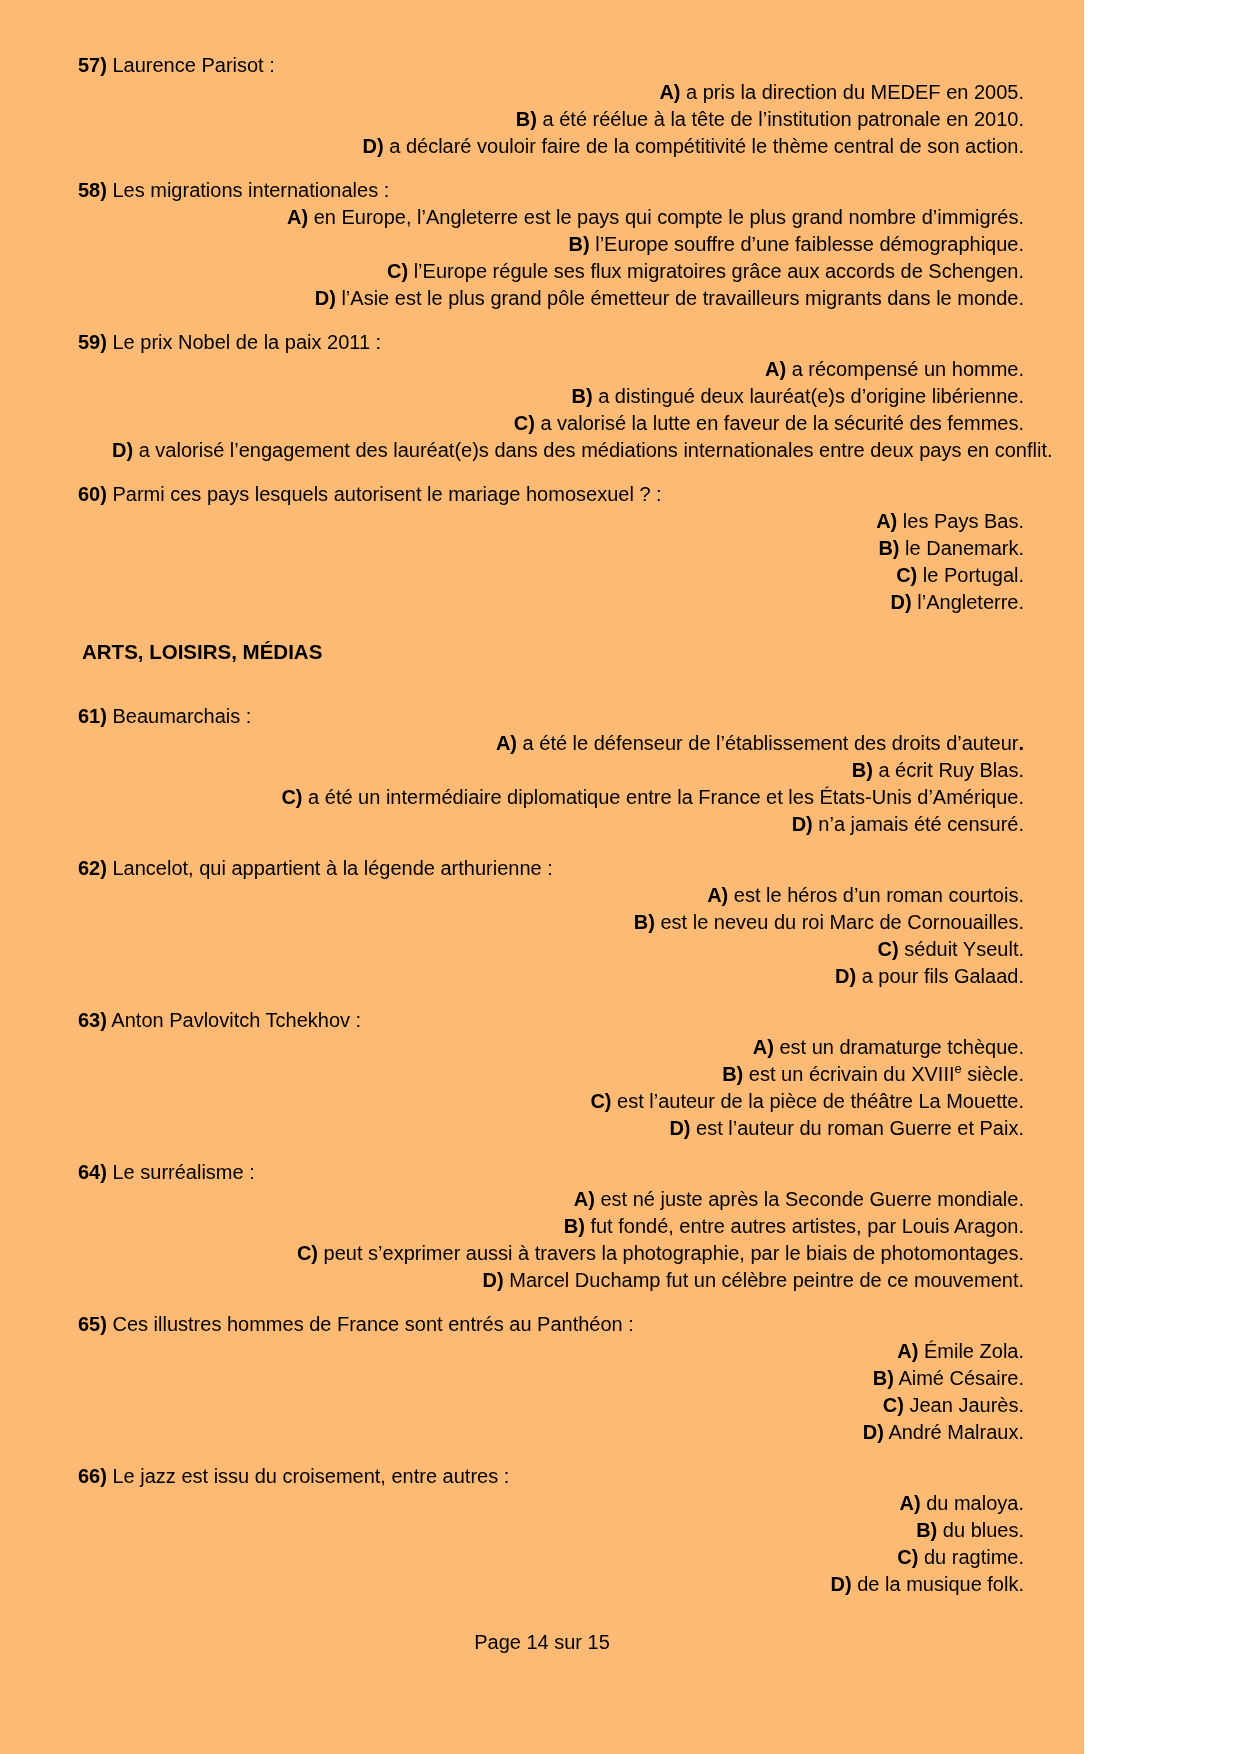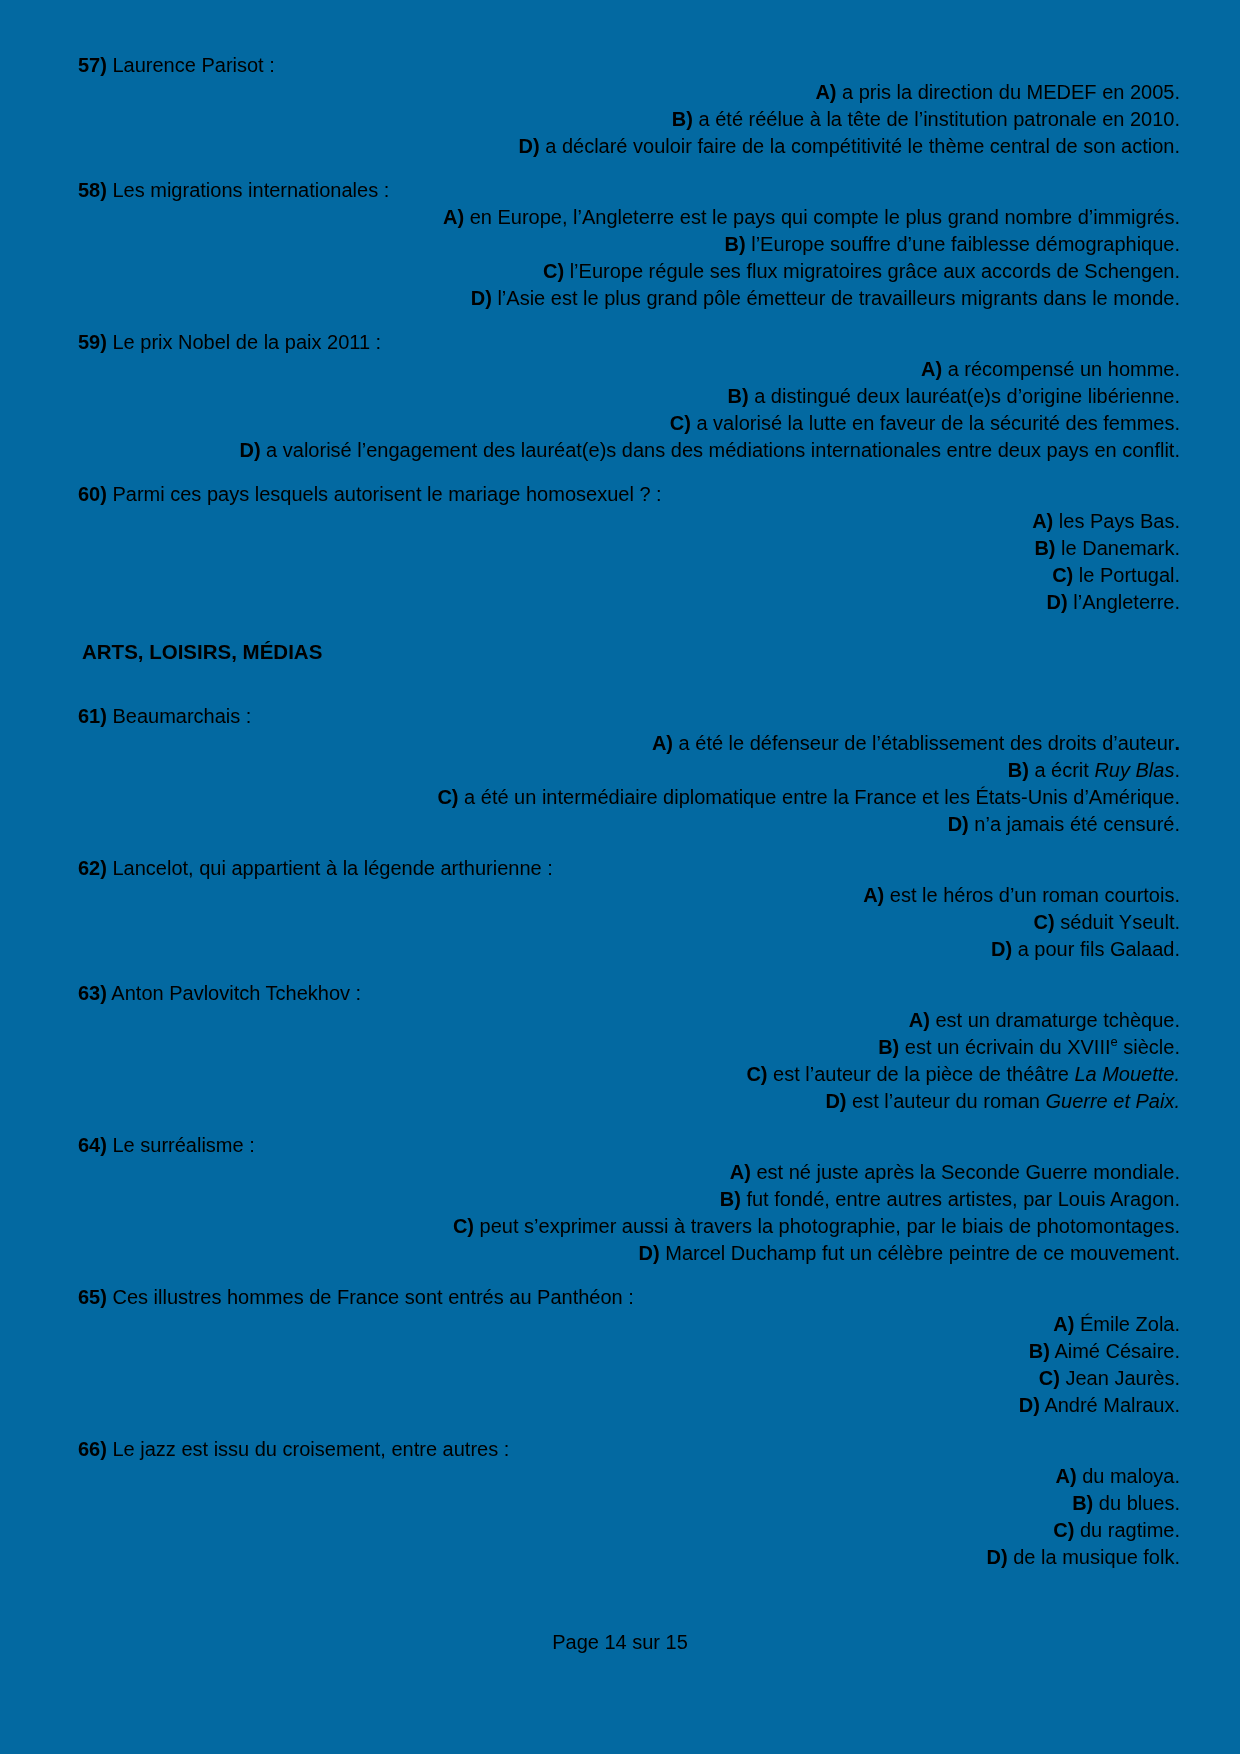--- a/index.html
+++ b/index.html
@@ -2,23 +2,23 @@
 <html><head>
 <meta charset="utf-8">
 <style>
   html, body {
     margin: 0;
     padding: 0;
     background: #ffffff;
   }
   .page {
     position: relative;
-    width: 1240px;
+    width: 1084px;
     height: 1754px;
-    background: #0369a1;
+    background: #fdba74;
     color: #000000;
     font-family: "Liberation Sans", sans-serif;
     font-size: 20px;
     line-height: 27px;
     overflow: hidden;
   }
   .content {
     position: absolute;
     top: 52px;
     left: 78px;
@@ -36,21 +36,21 @@
   }
   .option {
     margin: 0;
     padding-left: 34px;
     white-space: nowrap;
     text-align: right;
   }
   .opt-label {
     font-weight: bold;
   }
-  .seg-italic { font-style: italic; }
+  .seg-italic { }
   .seg-bold { font-weight: bold; }
   .seg-sup {
     vertical-align: super;
     font-size: 13px;
     line-height: 0;
   }
   .section-header {
     font-weight: bold;
     font-size: 20.5px;
     margin: 22px 0 38px 4px;
@@ -100,20 +100,21 @@
       <section class="question">
         <p class="q-title"><b class="q-num">61)</b><span> Beaumarchais :</span></p>
         <p class="option"><b class="opt-label">A)</b><span> </span><span>a été le défenseur de l’établissement des droits d’auteur</span><span class="seg-bold">.</span></p>
         <p class="option"><b class="opt-label">B)</b><span> </span><span>a écrit </span><span class="seg-italic">Ruy Blas</span><span>.</span></p>
         <p class="option"><b class="opt-label">C)</b><span> </span><span>a été un intermédiaire diplomatique entre la France et les États-Unis d’Amérique.</span></p>
         <p class="option"><b class="opt-label">D)</b><span> </span><span>n’a jamais été censuré.</span></p>
       </section>
       <section class="question">
         <p class="q-title"><b class="q-num">62)</b><span> Lancelot, qui appartient à la légende arthurienne :</span></p>
         <p class="option"><b class="opt-label">A)</b><span> </span><span>est le héros d’un roman courtois.</span></p>
+        <p class="option"><b class="opt-label">B)</b><span> </span><span>est le neveu du roi Marc de Cornouailles.</span></p>
         <p class="option"><b class="opt-label">C)</b><span> </span><span>séduit Yseult.</span></p>
         <p class="option"><b class="opt-label">D)</b><span> </span><span>a pour fils Galaad.</span></p>
       </section>
       <section class="question">
         <p class="q-title"><b class="q-num">63)</b><span> Anton Pavlovitch Tchekhov :</span></p>
         <p class="option"><b class="opt-label">A)</b><span> </span><span>est un dramaturge tchèque.</span></p>
         <p class="option"><b class="opt-label">B)</b><span> </span><span>est un écrivain du XVIII</span><span class="seg-sup">e</span><span> siècle.</span></p>
         <p class="option"><b class="opt-label">C)</b><span> </span><span>est l’auteur de la pièce de théâtre </span><span class="seg-italic">La Mouette.</span></p>
         <p class="option"><b class="opt-label">D)</b><span> </span><span>est l’auteur du roman </span><span class="seg-italic">Guerre et Paix.</span></p>
       </section>

